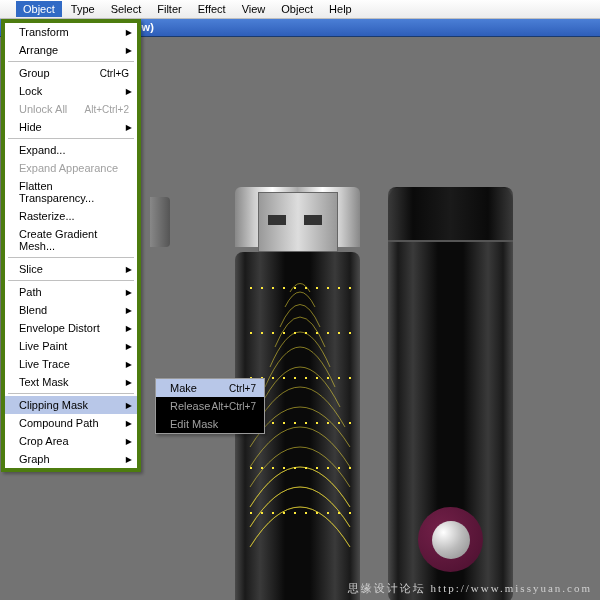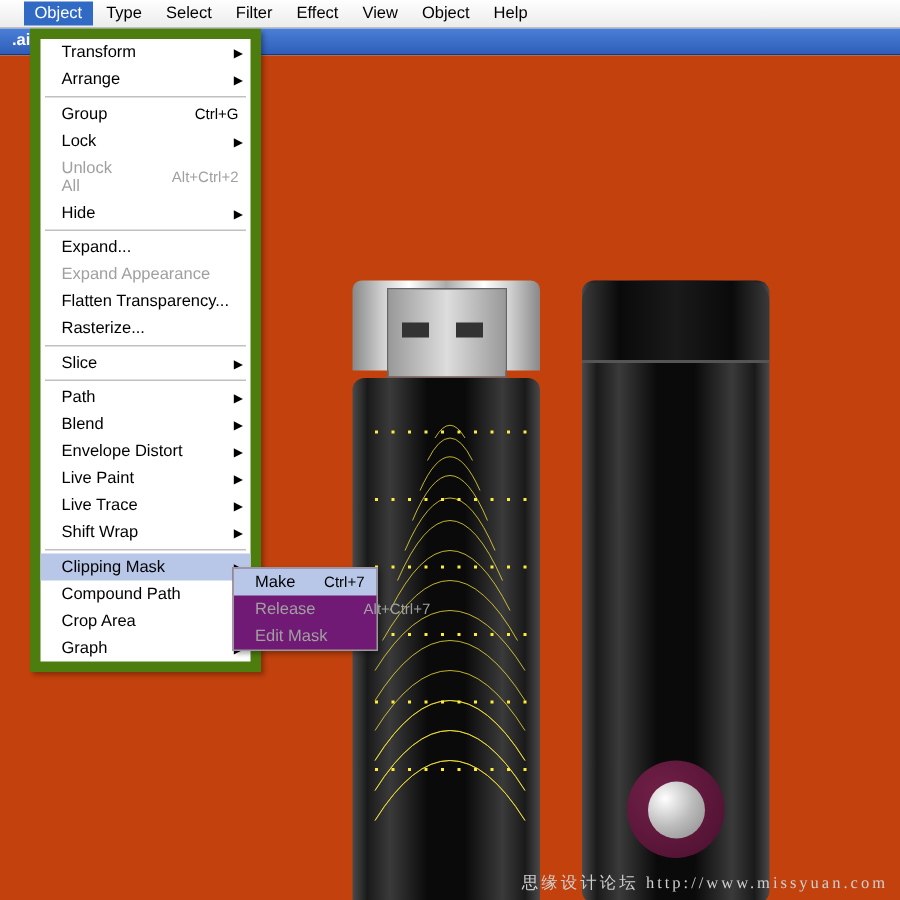--- a/index.html
+++ b/index.html
@@ -1,29 +1,29 @@
 <!DOCTYPE html>
 <html><head>
 <meta charset="utf-8">
 <style>
 * { margin: 0; padding: 0; box-sizing: border-box; font-family: Tahoma, sans-serif; font-size: 11px; }
 body { background: #fff; width: 600px; height: 600px; overflow: hidden; position: relative; }
 .menubar { background: linear-gradient(#fefefe, #ececec); border-bottom: 1px solid #c0c0c0; height: 19px; display: flex; align-items: center; padding: 0 16px; gap: 2px; }
 .menubar-item { padding: 2px 7px; cursor: default; }
 .menubar-item.active { background: #316ac5; color: #fff; }
 .titlebar { background: linear-gradient(#4b7fd6, #2e5eb9); color: #fff; height: 18px; padding: 2px 8px; font-weight: bold; border-bottom: 1px solid #1a3a6e; }
-.dropdown { position: absolute; top: 19px; left: 20px; background: #fff; border: 7px solid #4d7c0f; box-shadow: 2px 2px 3px rgba(0,0,0,0.3); width: 154px; z-index: 100; }
-.submenu { position: absolute; top: 378px; left: 155px; background: #701a75; border: 1px solid #9a9a9a; box-shadow: 2px 2px 3px rgba(0,0,0,0.3); width: 97px; z-index: 101; }
+.dropdown { position: absolute; top: 19px; left: 1px; background: #fff; border: 4px solid #4d7c0f; box-shadow: 2px 2px 3px rgba(0,0,0,0.3); width: 140px; z-index: 100; }
+.submenu { position: absolute; top: 378px; left: 155px; background: #000000; border: 1px solid #9a9a9a; box-shadow: 2px 2px 3px rgba(0,0,0,0.3); width: 110px; z-index: 101; }
 .menu-row { display: flex; justify-content: space-between; align-items: center; padding: 3px 8px 3px 14px; cursor: default; position: relative; }
 .menu-row.highlighted { background: #b8c7e8; }
-.menu-row.disabled { color: #a0a0a0; gap: 32px; }
+.menu-row.disabled { color: #a0a0a0; }
 .menu-sep { height: 1px; background: #c0c0c0; margin: 2px 3px; }
 .shortcut { color: inherit; font-size: 10px; }
 .arrow { position: absolute; right: 5px; font-size: 8px; }
-.canvas { position: absolute; top: 37px; left: 0; right: 0; bottom: 0; background: #c2410c; }
+.canvas { position: absolute; top: 37px; left: 0; right: 0; bottom: 0; background: #737373; }
 .usb-body { position: absolute; top: 215px; background: linear-gradient(90deg, #4a4a4a 0%, #1a1a1a 8%, #3a3a3a 20%, #0a0a0a 40%, #0a0a0a 60%, #3a3a3a 80%, #1a1a1a 92%, #4a4a4a 100%); border-radius: 8px; }
 .usb-left { left: 235px; width: 125px; height: 355px; }
 .usb-right { left: 388px; width: 125px; height: 415px; top: 150px; }
 .usb-cap { position: absolute; top: 150px; left: 235px; width: 125px; height: 60px; background: linear-gradient(90deg, #888 0%, #ccc 15%, #fff 30%, #aaa 50%, #fff 70%, #ccc 85%, #888 100%); border-radius: 6px 6px 0 0; }
 .usb-plug { position: absolute; top: 155px; left: 258px; width: 80px; height: 60px; background: linear-gradient(90deg, #999, #ddd, #999); border: 1px solid #666; }
 .plug-holes { position: absolute; top: 178px; left: 268px; display: flex; gap: 18px; }
 .plug-hole { width: 18px; height: 10px; background: #333; }
 .right-cap { position: absolute; top: 150px; left: 388px; width: 125px; height: 55px; background: linear-gradient(90deg, #3a3a3a, #0a0a0a 20%, #1a1a1a 50%, #0a0a0a 80%, #3a3a3a); border-radius: 14px 14px 0 0; border-bottom: 2px solid #555; }
 .right-ring { position: absolute; top: 470px; left: 418px; width: 65px; height: 65px; border-radius: 50%; background: radial-gradient(circle at 35% 35%, #722048, #4a0f2e); display: flex; align-items: center; justify-content: center; }
 .right-button { width: 38px; height: 38px; border-radius: 50%; background: radial-gradient(circle at 30% 30%, #fff, #bbb, #888); }
@@ -162,20 +162,23 @@
     </div>
     <div class="menu-row disabled">
       <span>Expand Appearance</span>
     </div>
     <div class="menu-row">
       <span>Flatten Transparency...</span>
     </div>
     <div class="menu-row">
       <span>Rasterize...</span>
     </div>
+    <div class="menu-row">
+      <span>Create Gradient Mesh...</span>
+    </div>
     <div class="menu-sep"></div>
     <div class="menu-row">
       <span>Slice</span>
       <span class="arrow">▶</span>
     </div>
     <div class="menu-sep"></div>
     <div class="menu-row">
       <span>Path</span>
       <span class="arrow">▶</span>
     </div>
@@ -189,21 +192,21 @@
     </div>
     <div class="menu-row">
       <span>Live Paint</span>
       <span class="arrow">▶</span>
     </div>
     <div class="menu-row">
       <span>Live Trace</span>
       <span class="arrow">▶</span>
     </div>
     <div class="menu-row">
-      <span>Shift Wrap</span>
+      <span>Text Mask</span>
       <span class="arrow">▶</span>
     </div>
     <div class="menu-sep"></div>
     <div class="menu-row highlighted">
       <span>Clipping Mask</span>
       <span class="arrow">▶</span>
     </div>
     <div class="menu-row">
       <span>Compound Path</span>
       <span class="arrow">▶</span>

